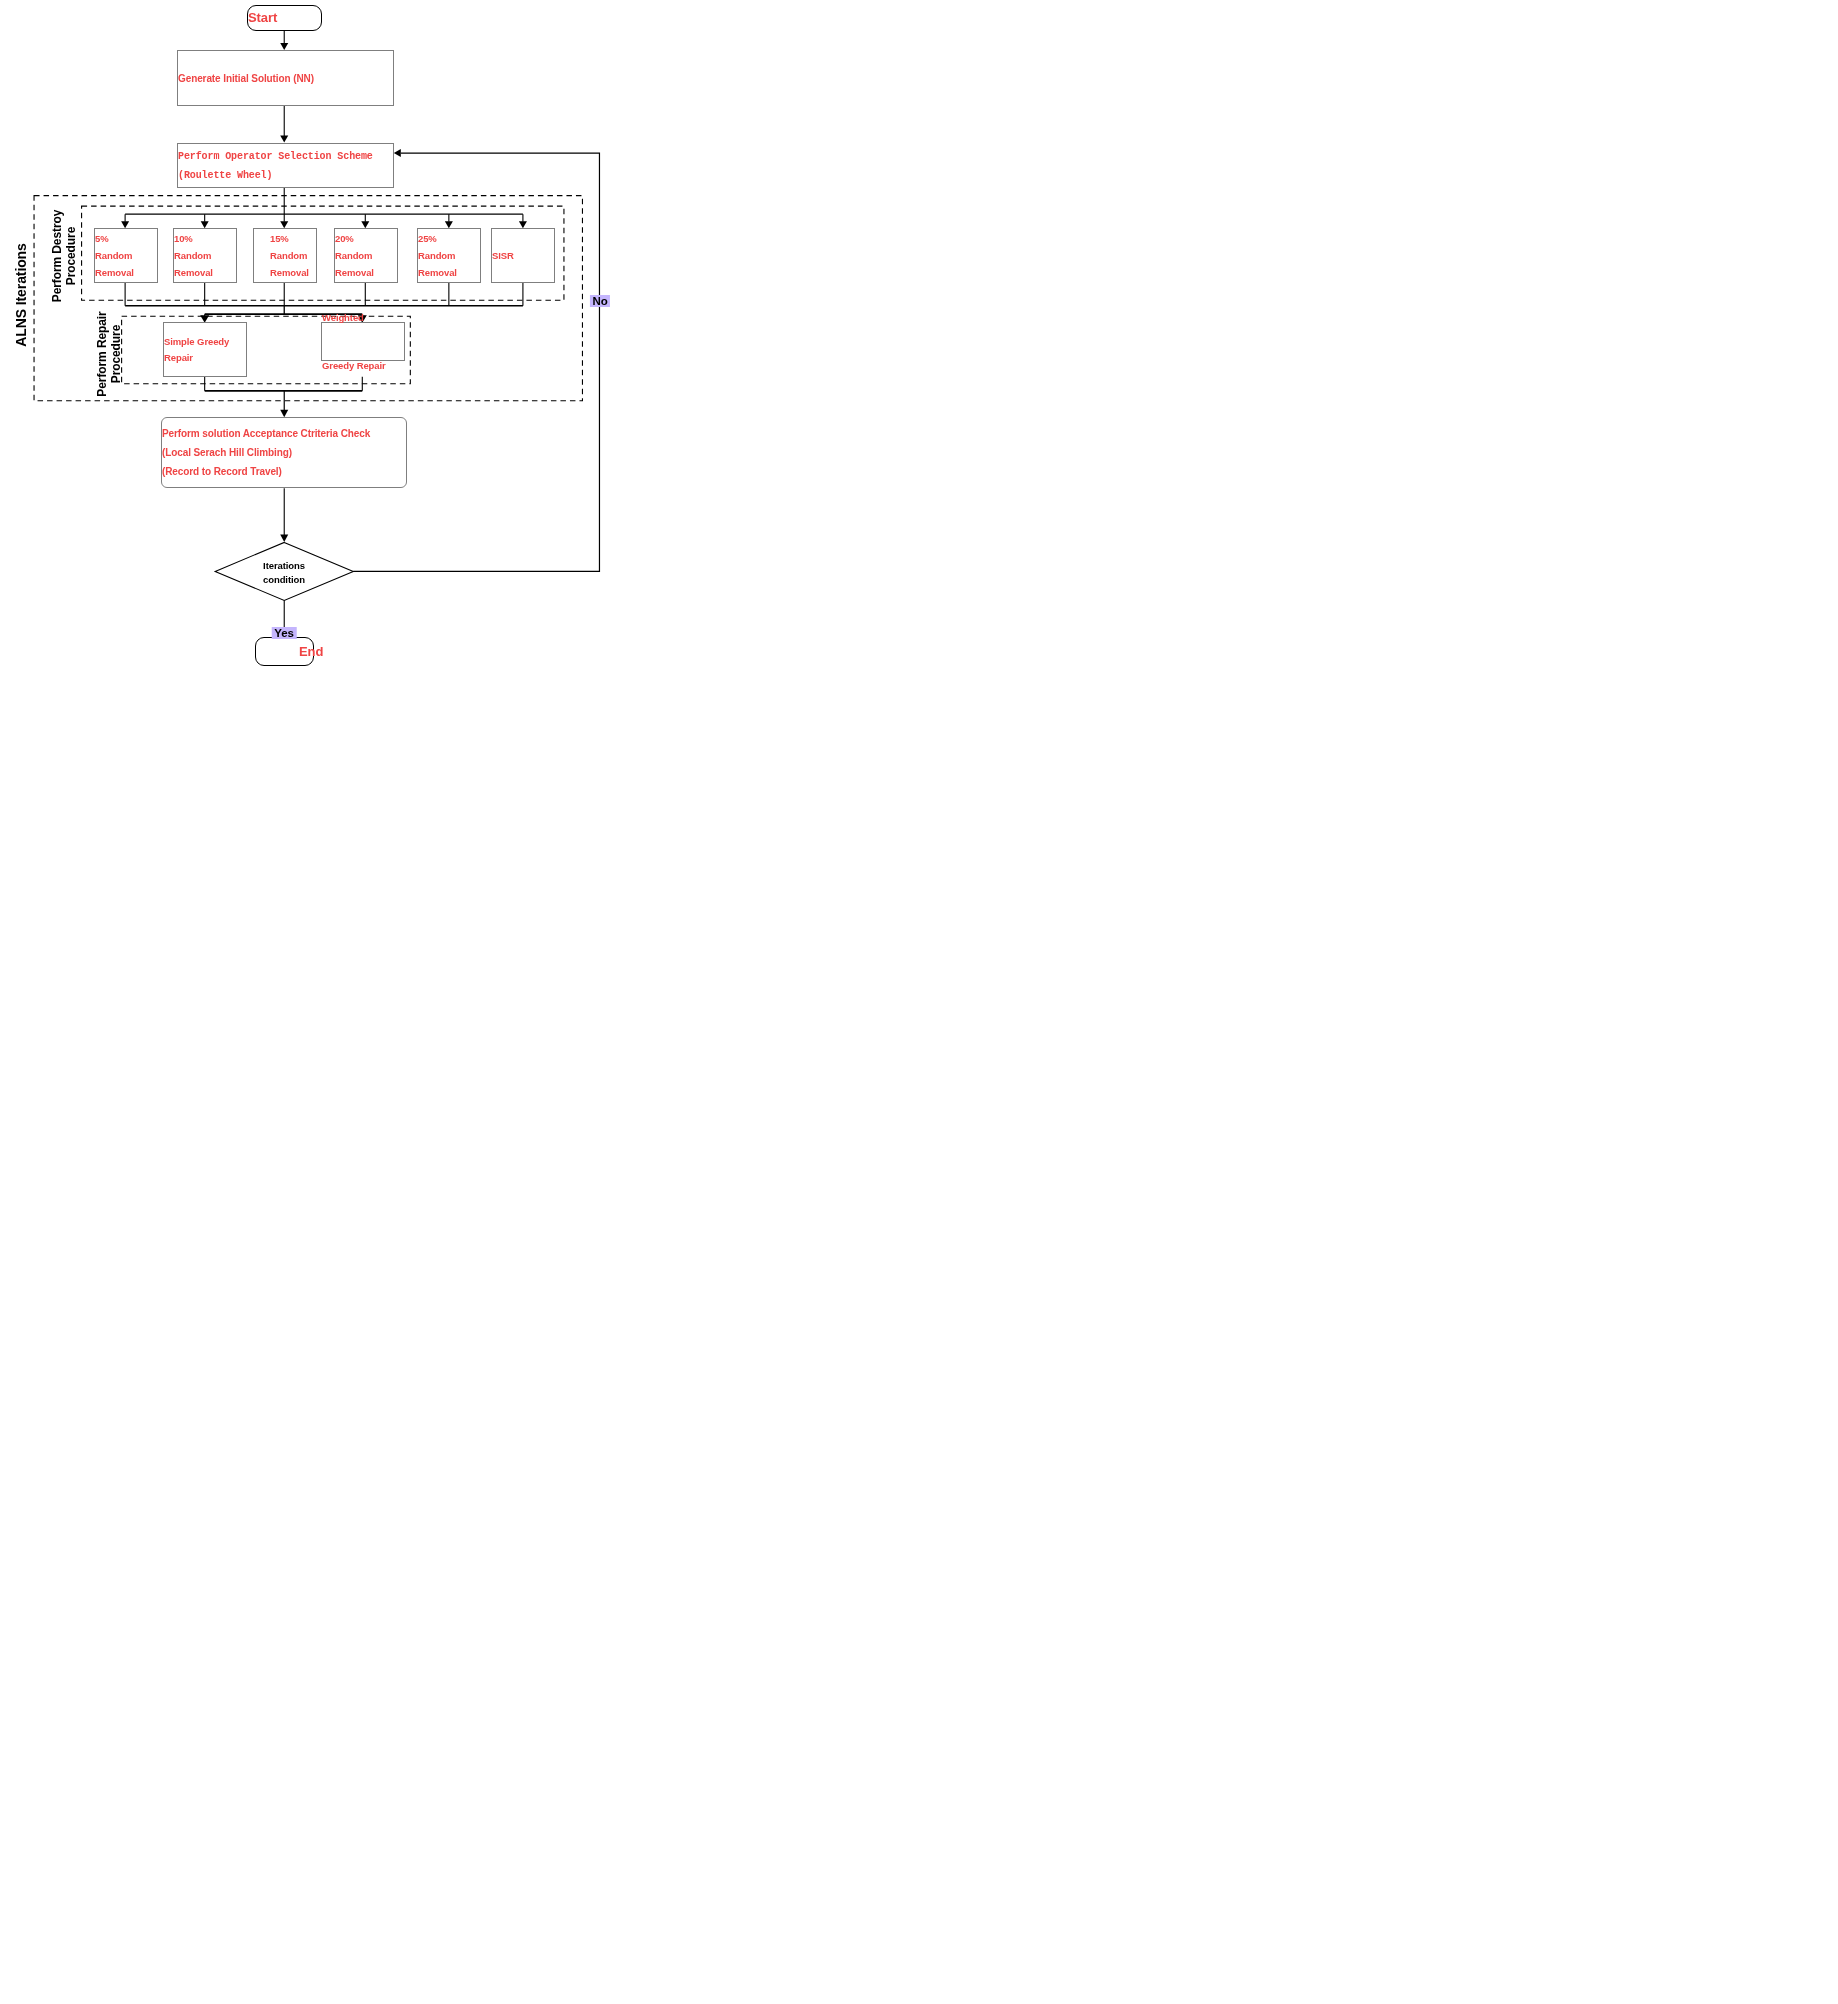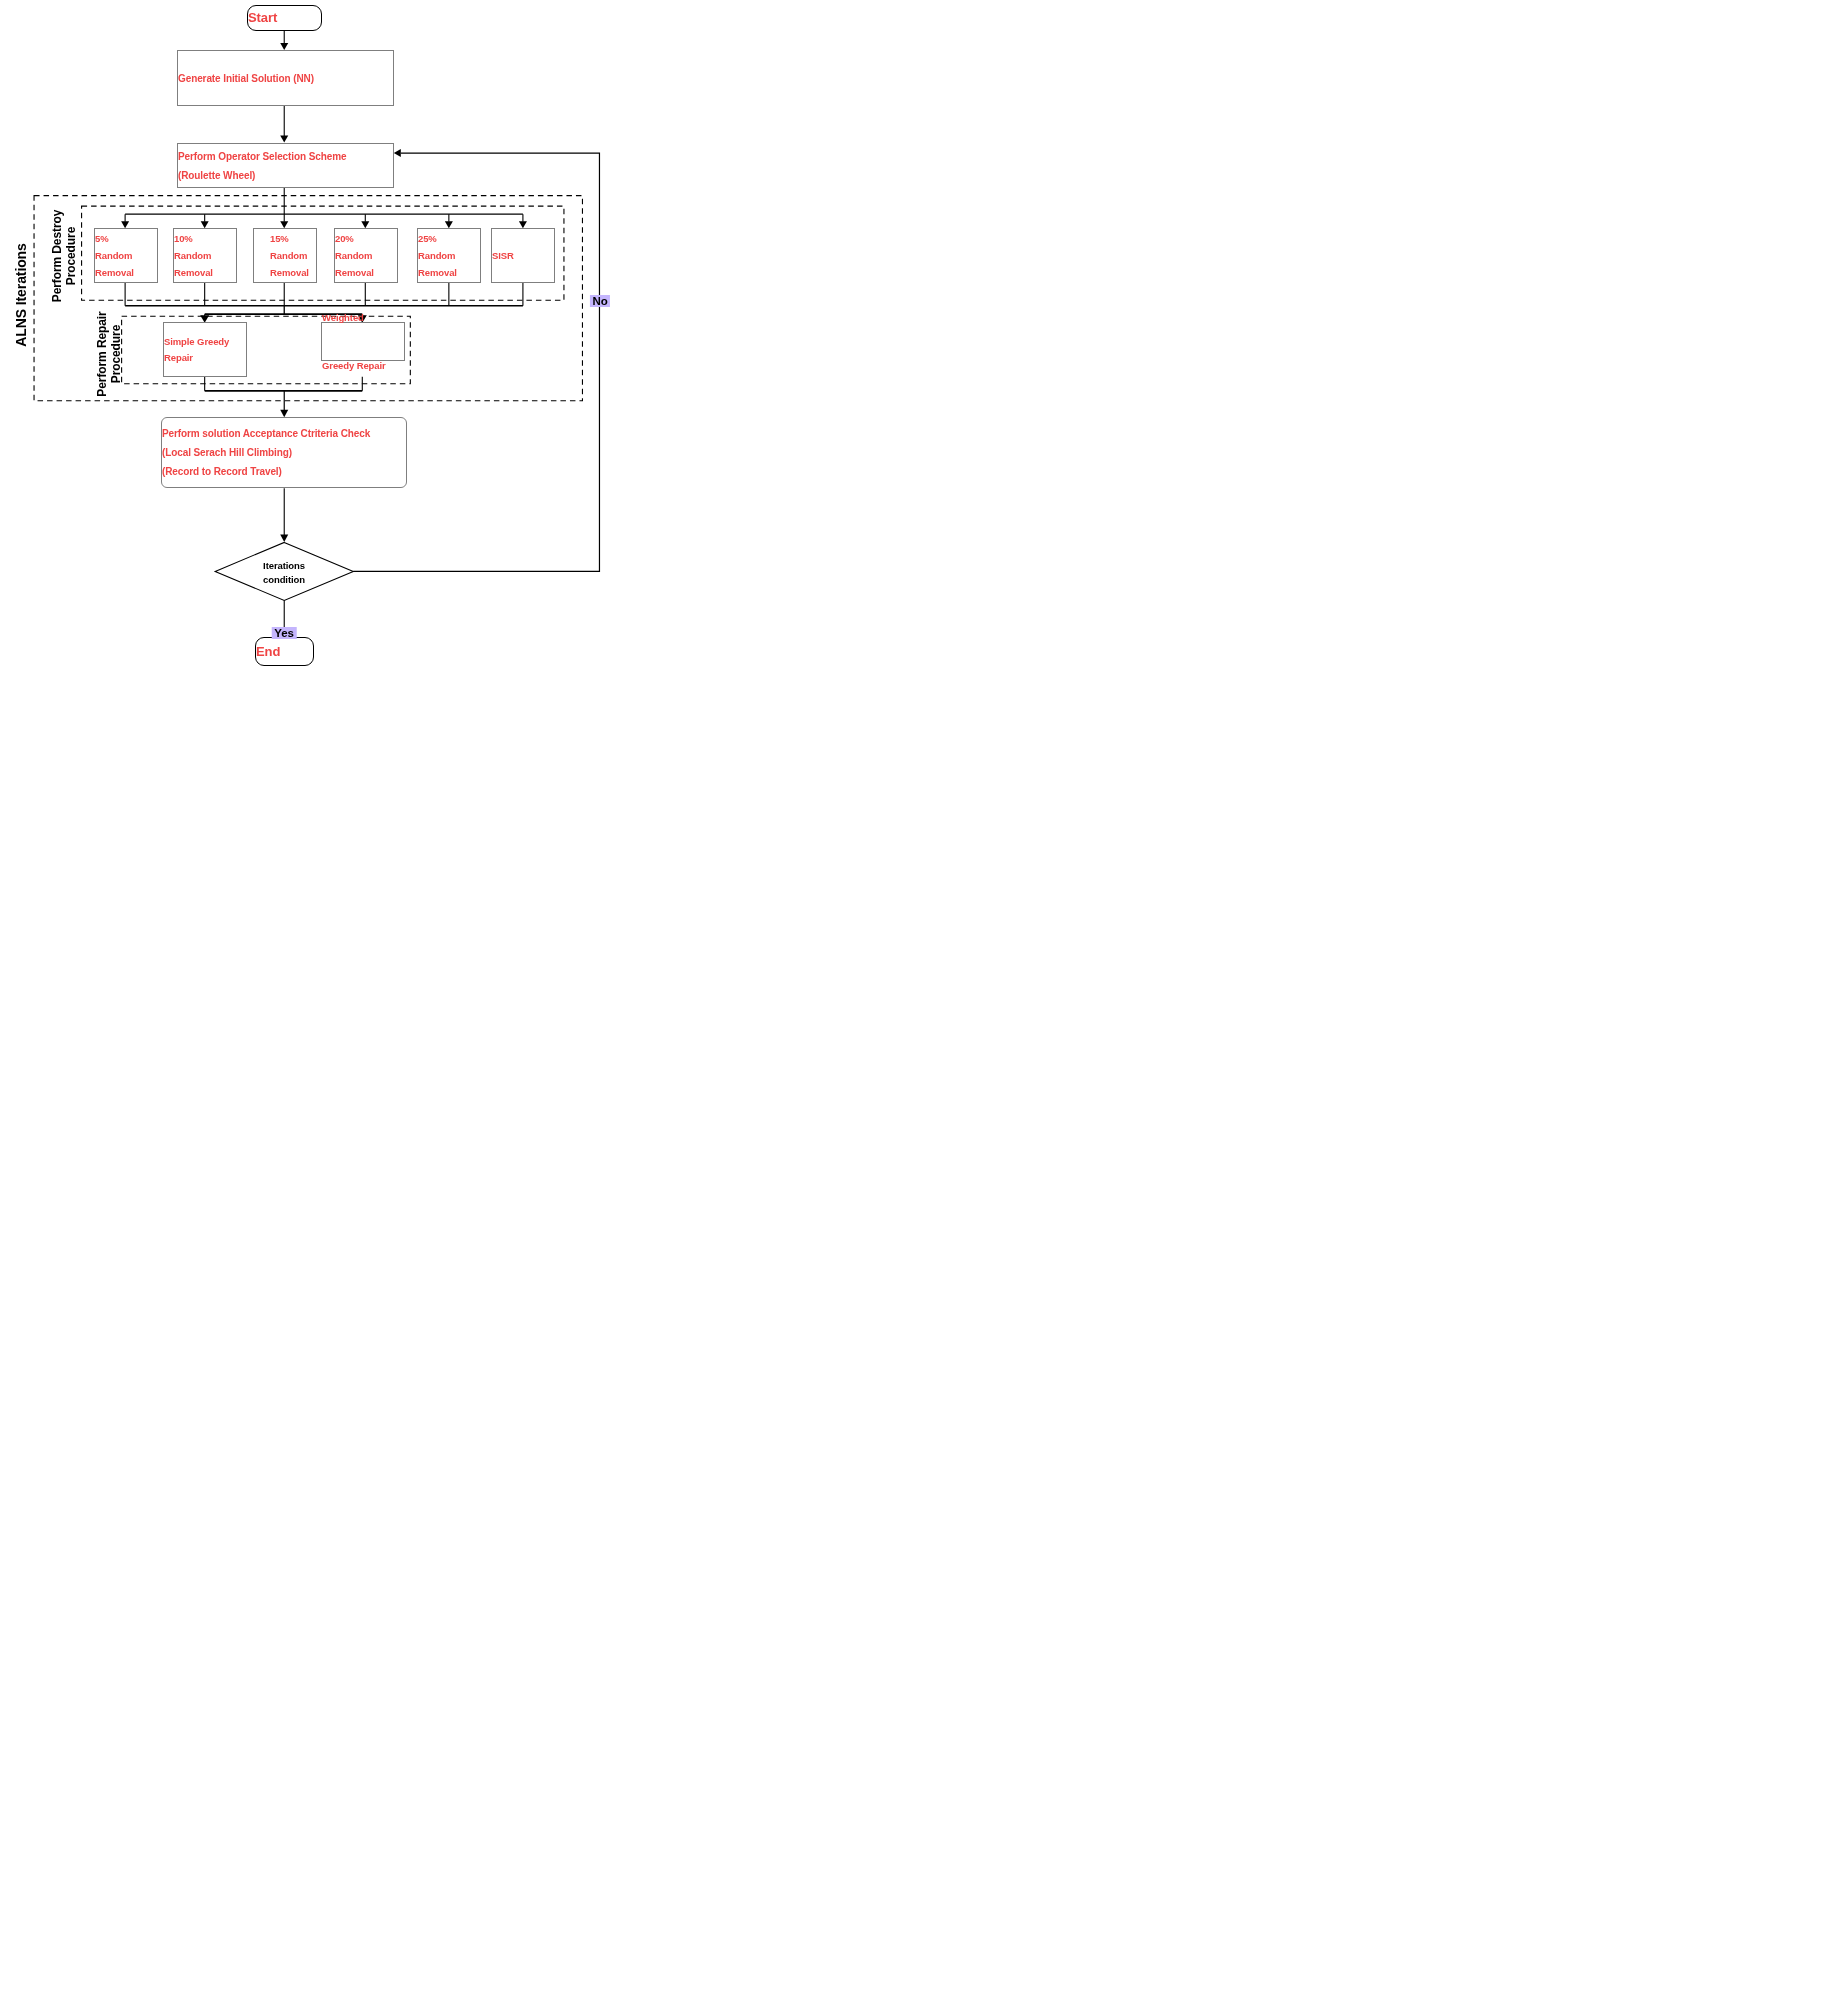--- a/index.html
+++ b/index.html
@@ -133,21 +133,21 @@
   </svg>
 
   <div class="node terminal" style="left:247px;top:4.5px;width:75px;height:26.5px;">
     <span>Start</span>
   </div>
 
   <div class="node process" style="left:177px;top:50px;width:217px;height:56px;">
     <div>Generate Initial Solution (NN)</div>
   </div>
 
-  <div class="node process" style="left:177px;top:143px;width:217px;height:45px;">
+  <div class="node process" style="left:177px;top:143px;width:217px;height:45px;font-family:Liberation Mono, monospace;">
     <div>Perform Operator Selection Scheme</div>
     <div>(Roulette Wheel)</div>
   </div>
 
   <div class="node opbox destroy" style="left:94px;top:228px;width:64px;height:55px;">
     <div>5%</div>
     <div>Random</div>
     <div>Removal</div>
   </div>
   <div class="node opbox destroy" style="left:173px;top:228px;width:64px;height:55px;">
@@ -187,21 +187,21 @@
     <div>Perform solution Acceptance Ctriteria Check</div>
     <div>(Local Serach Hill Climbing)</div>
     <div>(Record to Record Travel)</div>
   </div>
 
   <div class="diamond-label" style="left:284px;top:572px;">
     <div>Iterations</div>
     <div>condition</div>
   </div>
 
-  <div class="node terminal" style="left:255px;top:637px;width:59px;height:29px;">
+  <div class="node terminal" style="left:255px;top:637px;width:59px;height:29px;padding-left:43px;">
     <span>End</span>
   </div>
 
   <div class="edge-label" style="left:284px;top:617px;margin-top:16px;">Yes</div>
   <div class="edge-label" style="left:600px;top:301px;">No</div>
 
   <div class="rot-label rot-alns" style="left:21px;top:295px;">ALNS Iterations</div>
   <div class="rot-label rot-sub" style="left:64px;top:256px;">
     <div>Perform Destroy</div>
     <div>Procedure</div>

